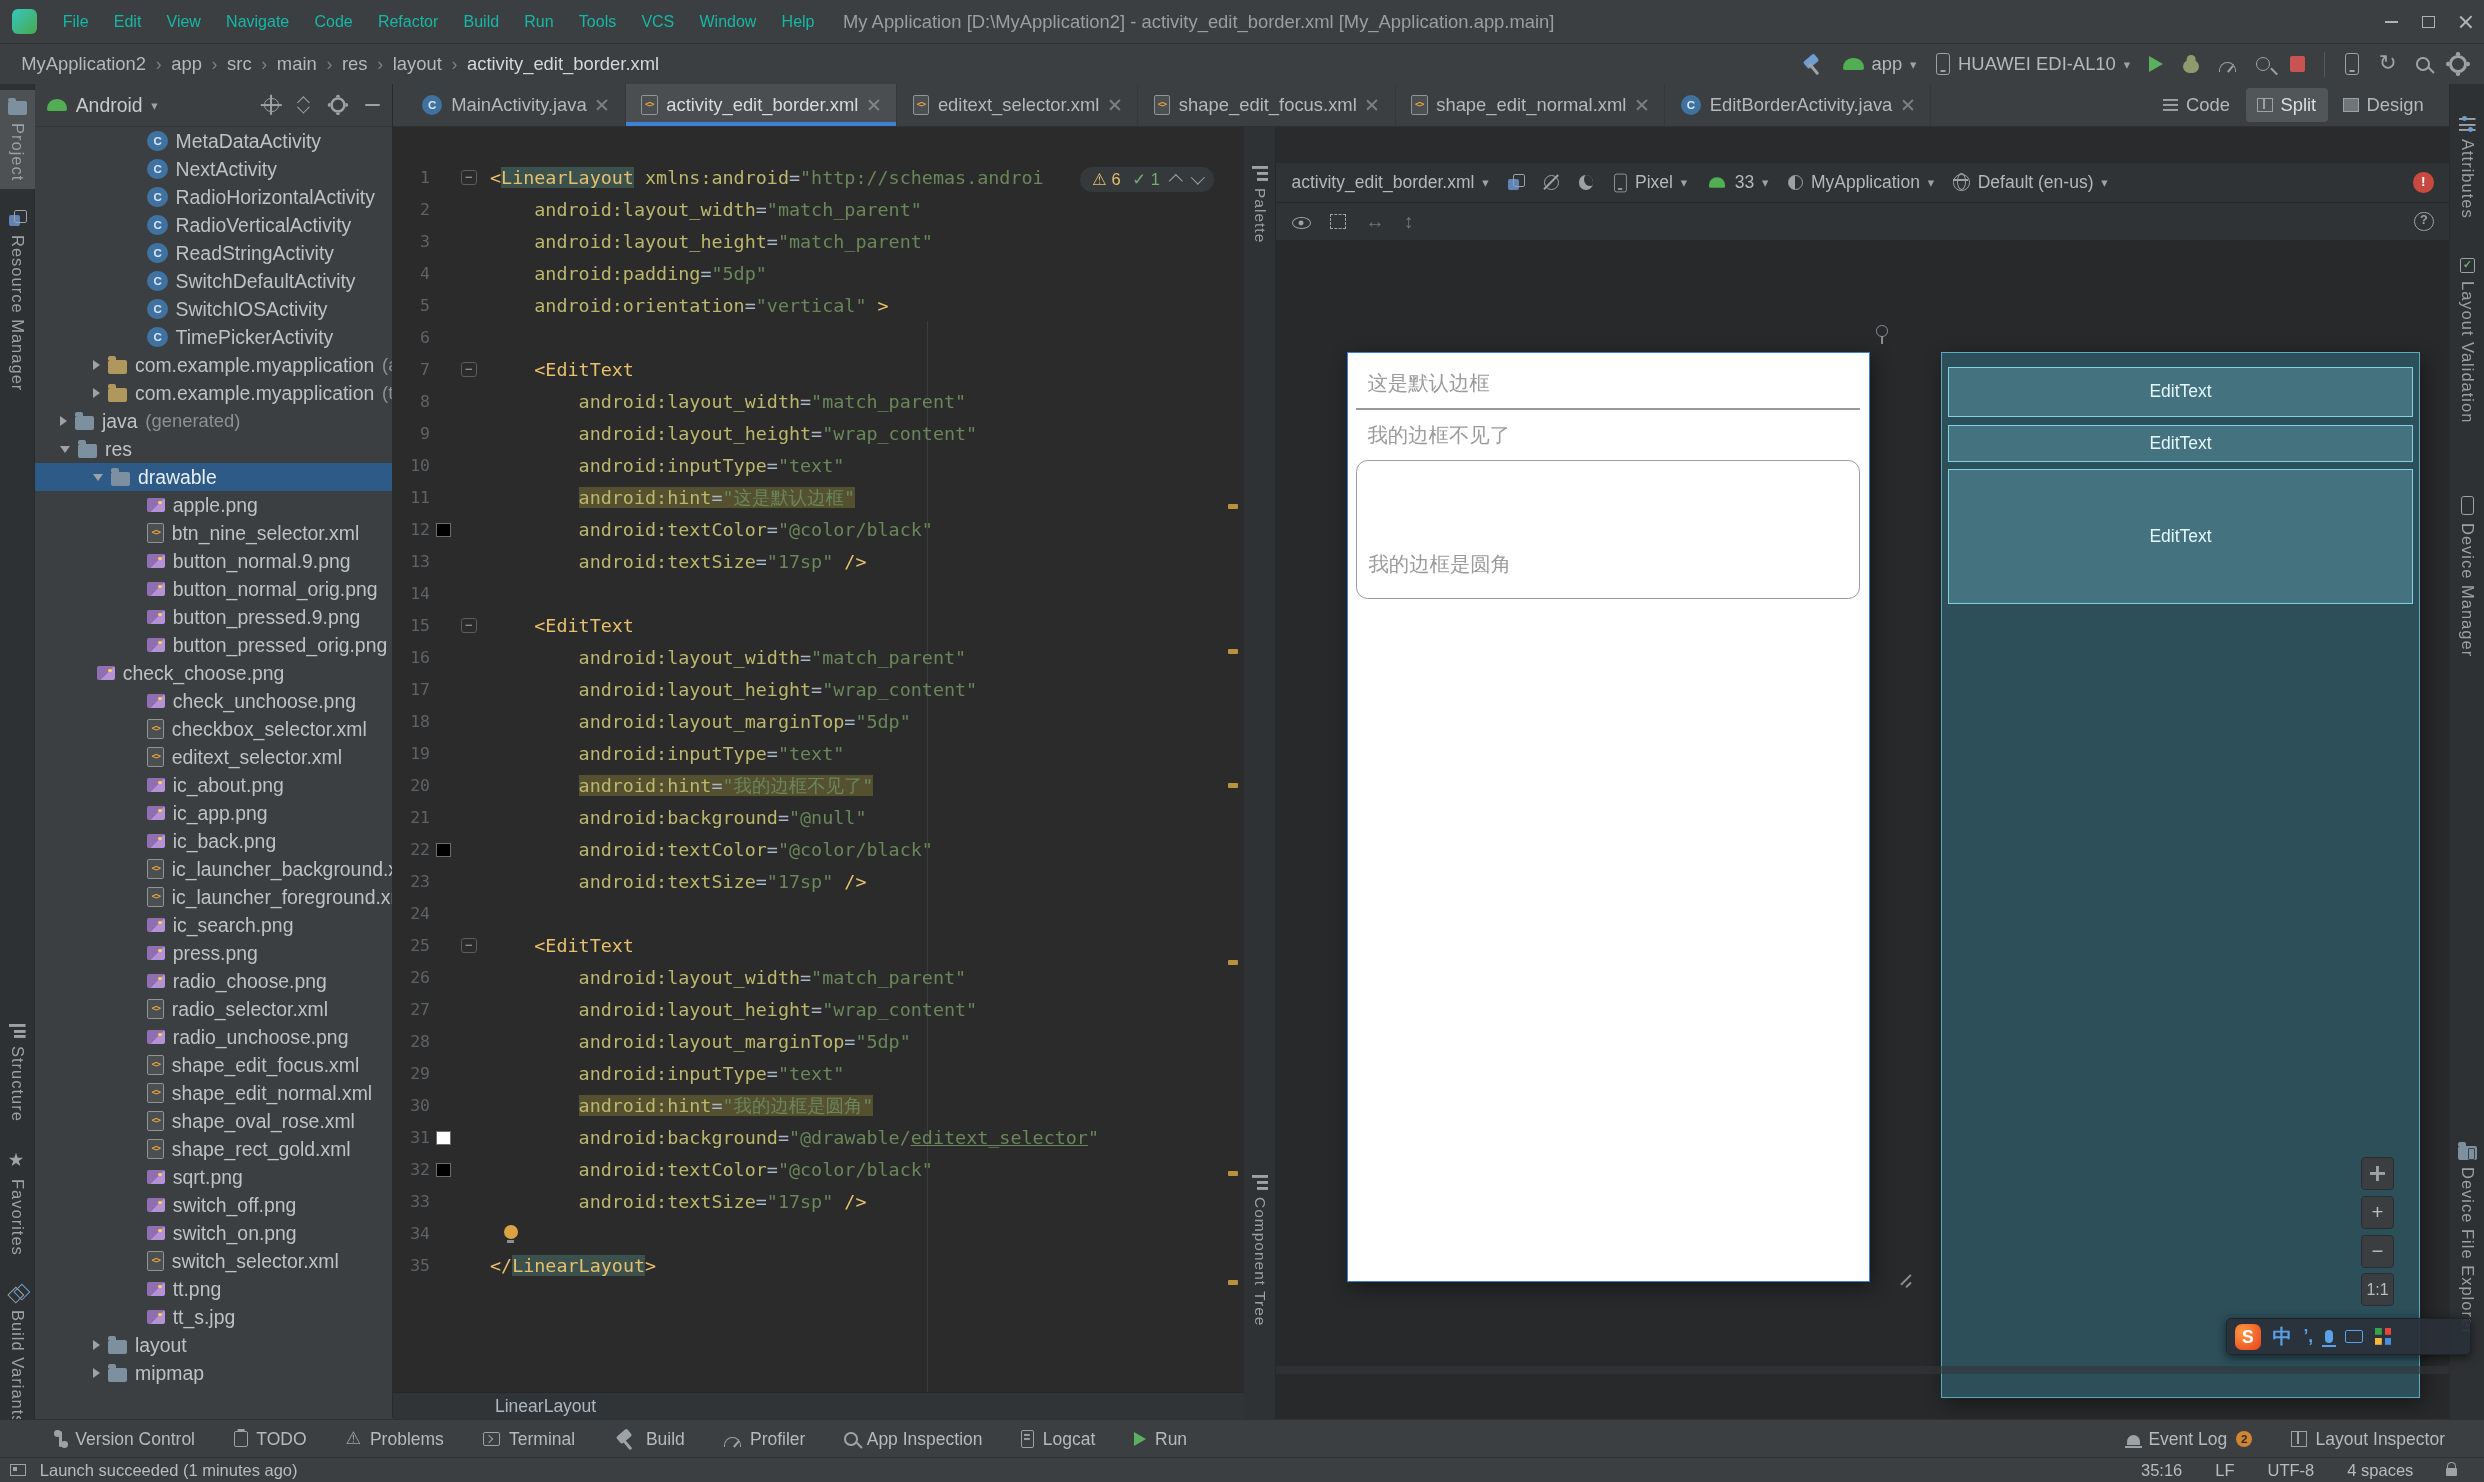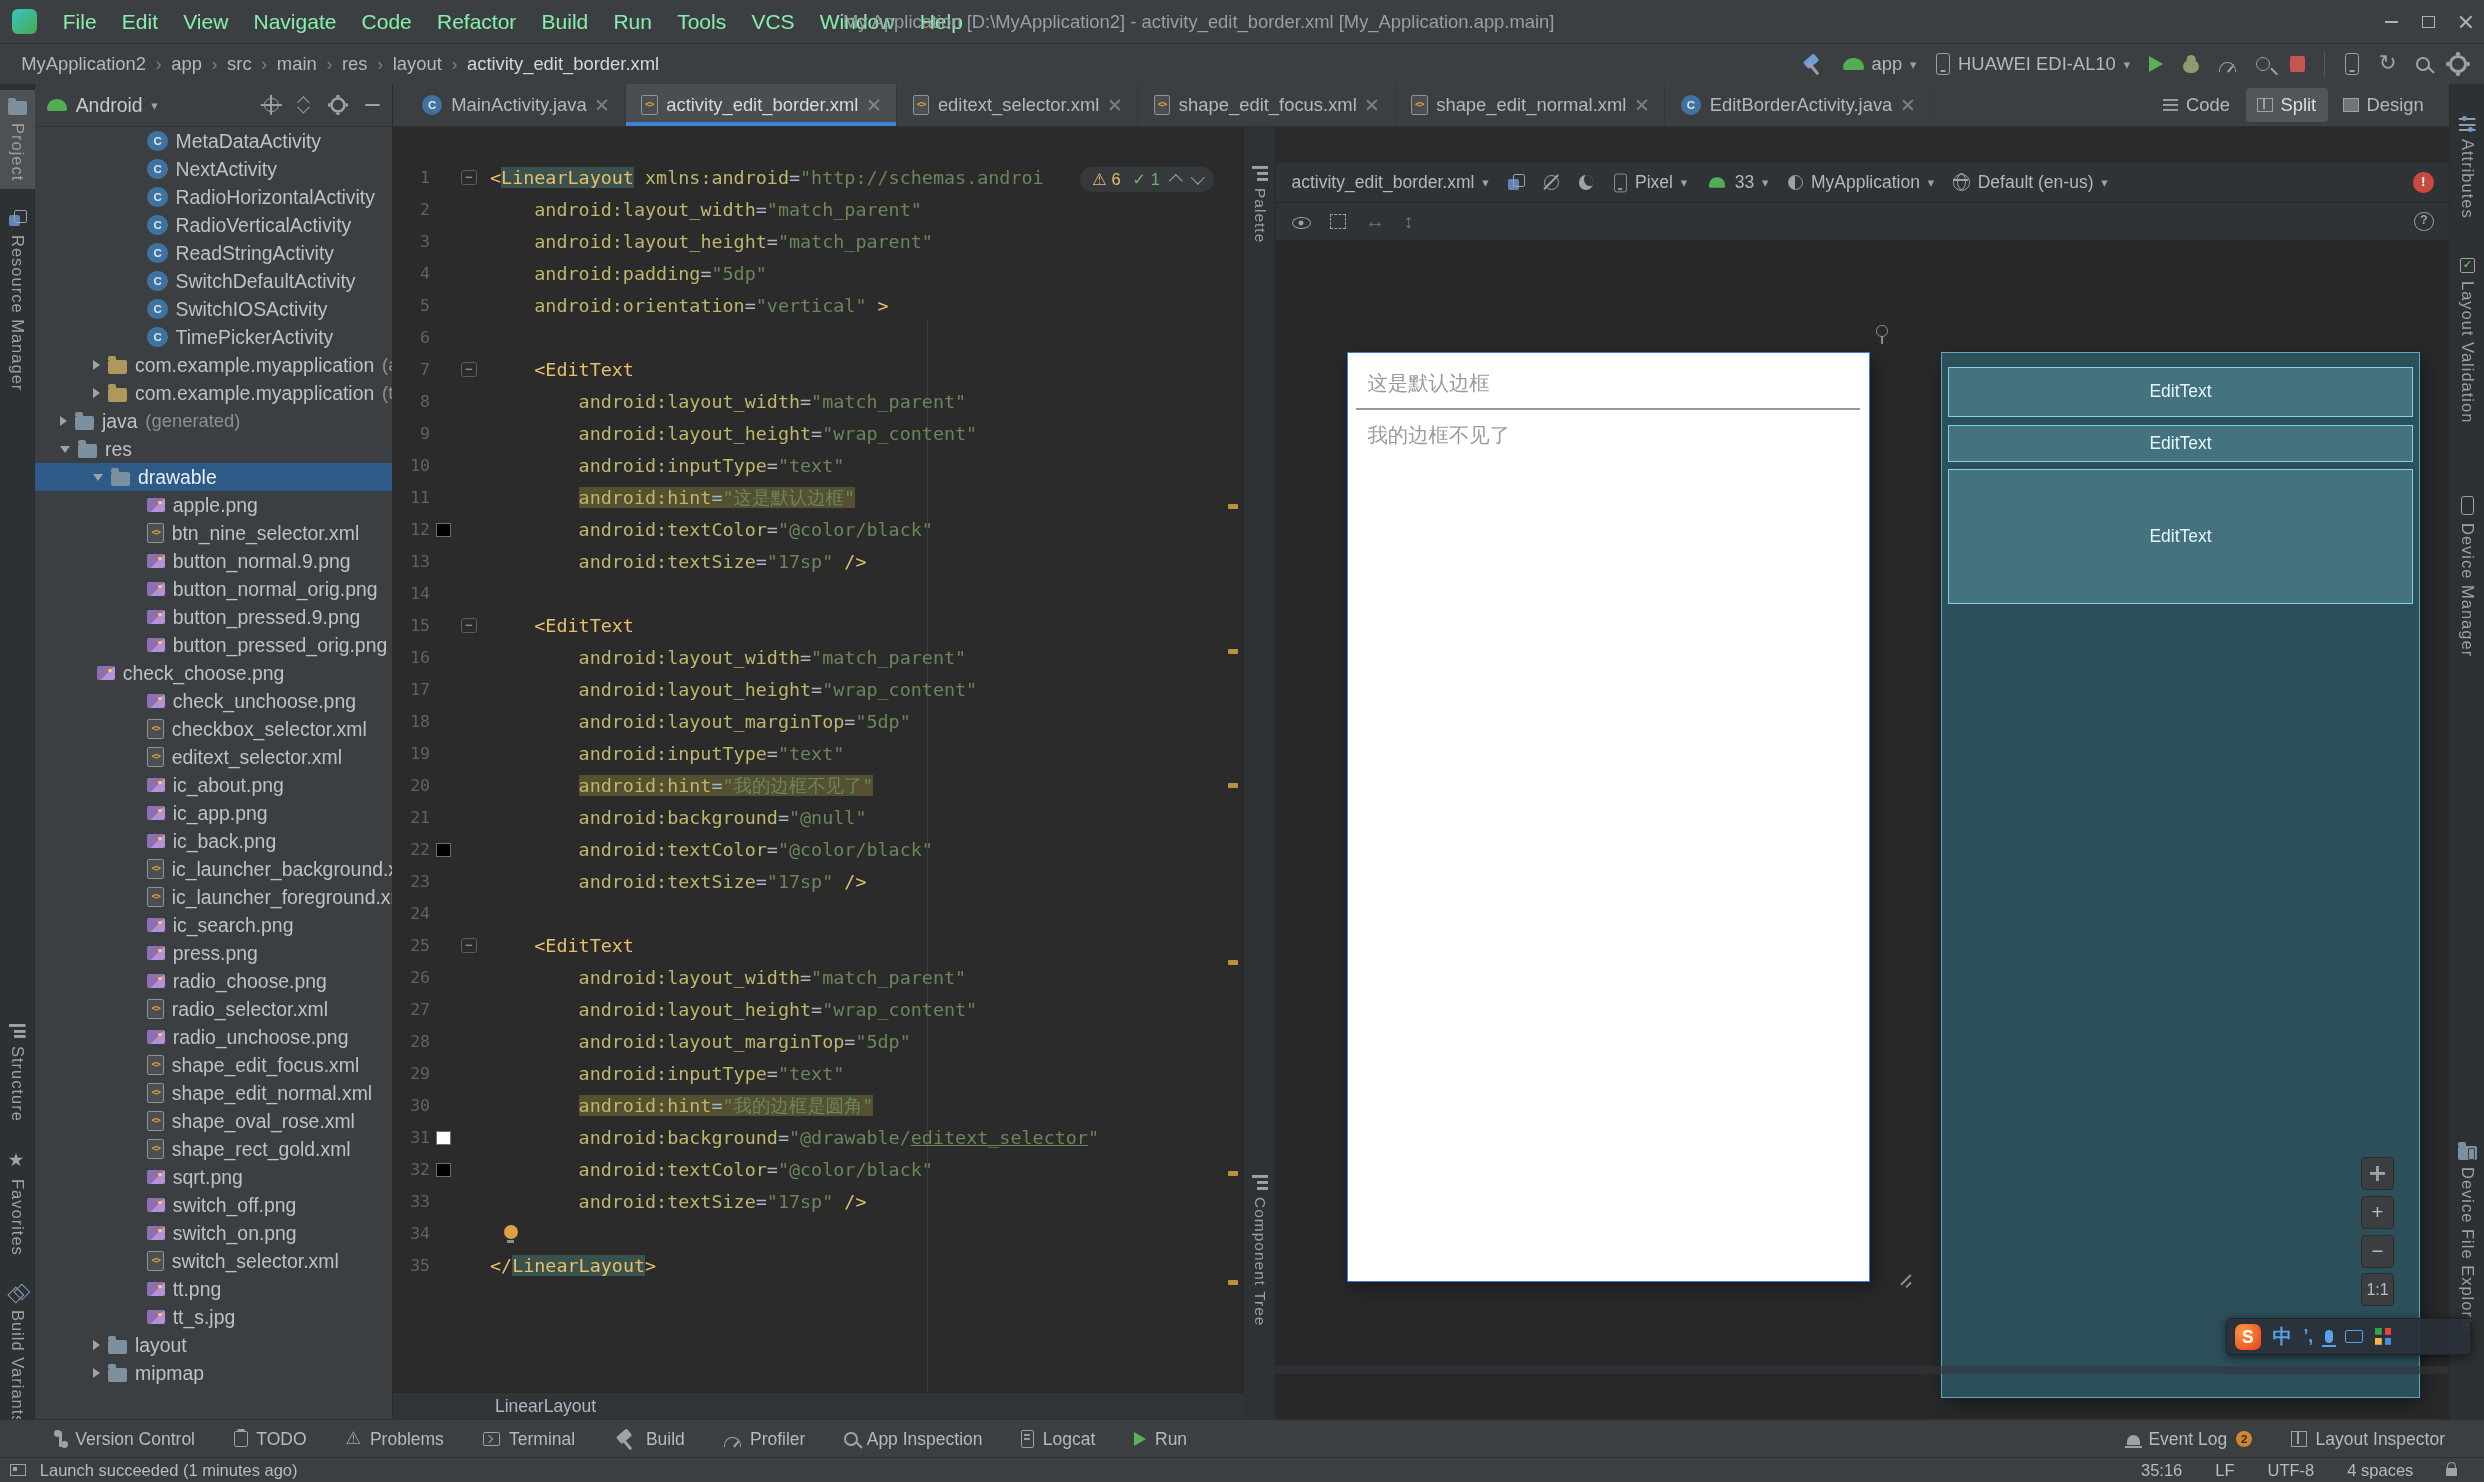--- a/index.html
+++ b/index.html
@@ -4,21 +4,21 @@
 <style>
   *{margin:0;padding:0;box-sizing:border-box}
   html,body{width:2484px;height:1483px;overflow:hidden}
   body{position:relative;background:#3c3f41;font-family:"Liberation Sans","DejaVu Sans",sans-serif;color:#bbbec2;font-size:18.4px;-webkit-font-smoothing:antialiased}
   .ic,.si,.mi,.ti{display:inline-block;position:relative;flex:none}
 
   
   #menubar{position:absolute;left:0;top:0;width:2484px;height:44px;background:#3c3f41;border-bottom:1px solid #2e3032;display:flex;align-items:center}
   .as-logo{width:25px;height:25px;border-radius:5.8px;margin:0 13.6px 0 11.6px;background:linear-gradient(135deg,#35c7c0 0%,#4aa84e 100%)}
   #menu-items{display:flex;align-items:center;height:100%}
-  .menu-item{padding:0 12.6px;height:100%;display:flex;align-items:center;color:#86efac;font-size:21px;cursor:default}
+  .menu-item{padding:0 12.6px;height:100%;display:flex;align-items:center;color:#14b8a6;font-size:16px;cursor:default}
   #window-title{position:absolute;left:843px;top:0;height:44px;display:flex;align-items:center;color:#9a9ea2;font-size:18.4px;white-space:nowrap}
   #win-controls{position:absolute;right:0;top:0;height:44px;display:flex}
   .wbtn{width:37px;height:44px;display:flex;align-items:center;justify-content:center;position:relative}
   .w-min{width:13.6px;height:1.9px;background:#b0b3b6}
   .w-max{width:12.6px;height:12.6px;border:1.9px solid #b0b3b6}
   .w-close{width:13.6px;height:13.6px;position:relative}
   .w-close::before,.w-close::after{content:"";position:absolute;left:-1px;top:5.8px;width:15.5px;height:1.9px;background:#b0b3b6}
   .w-close::before{transform:rotate(45deg)}.w-close::after{transform:rotate(-45deg)}
 
   
@@ -961,20 +961,23 @@
     <span class="dim">↔</span>
     <span class="dim">↕</span>
     <span class="ic i-help" style="margin-left:auto">?</span>
   </div>
   <div id="d-surface">
     <div id="surface-handle"></div>
     <div id="screen-design">
       <div class="prev-hint h1">这是默认边框</div>
       <div id="prev-underline"></div>
       <div class="prev-hint h2">我的边框不见了</div>
+      <div id="prev-roundbox">
+        <div class="prev-hint h3">我的边框是圆角</div>
+      </div>
     </div>
     <div id="screen-blueprint">
       <div class="bp-box bp1">
           <span>EditText</span>
         </div>
       <div class="bp-box bp2">
           <span>EditText</span>
         </div>
       <div class="bp-box bp3">
           <span>EditText</span>

